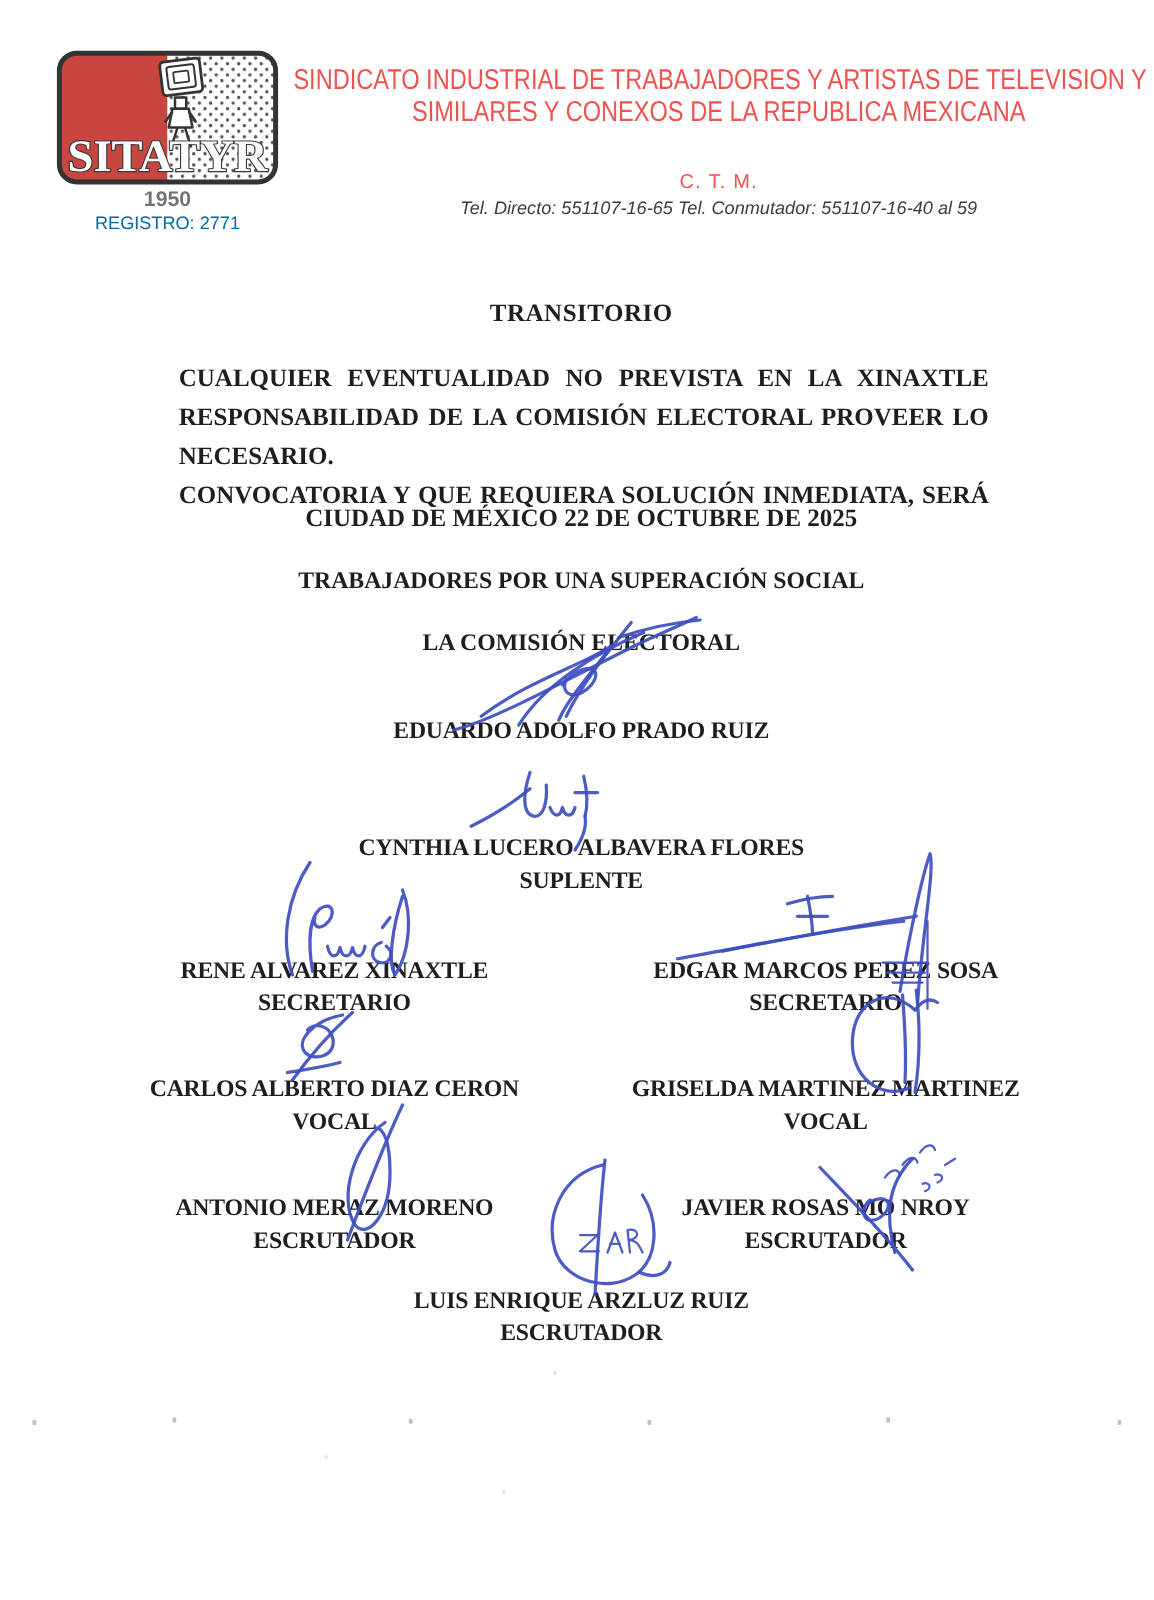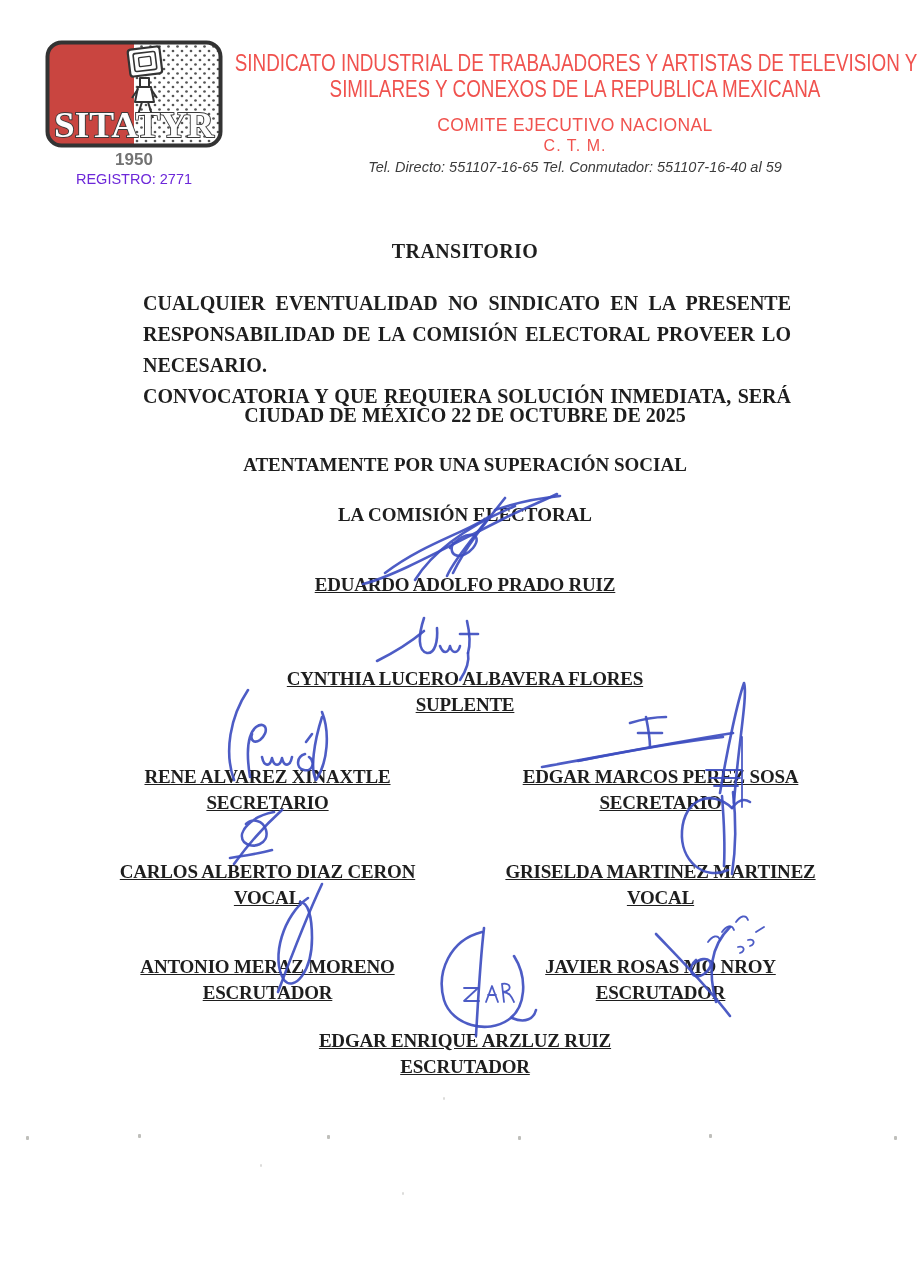--- a/index.html
+++ b/index.html
@@ -11,21 +11,21 @@
       linear-gradient(0deg,#f2eedb 0,#f1eddc 9px,rgba(255,255,255,0) 16px),
       linear-gradient(270deg,#f4f0dd 0,rgba(255,255,255,0) 6px),
       #fefefd;
   }
   .abs{position:absolute;}
   
   .logo-wrap{left:45px;top:40px;width:168px;height:108px;}
   .logo-year{left:45px;top:150px;width:178px;text-align:center;
     font-family:"Liberation Sans",sans-serif;font-weight:bold;font-size:17px;color:#737373;}
   .logo-reg{left:45px;top:171px;width:178px;text-align:center;
-    font-family:"Liberation Sans",sans-serif;font-size:14.5px;color:#6d28d9;}
+    font-family:"Liberation Sans",sans-serif;font-size:14.5px;color:#0369a1;}
   .org-title{
     left:160px;top:50px;width:830px;text-align:center;
     transform:scaleX(0.82);transform-origin:50% 0;
     font-family:"Liberation Sans",sans-serif;font-size:23px;line-height:26px;
     color:var(--header-red,#f0524e);white-space:nowrap;}
   .committee{left:235px;top:115px;width:680px;text-align:center;
     font-family:"Liberation Sans",sans-serif;font-size:17.5px;letter-spacing:.4px;
     color:var(--header-red,#f0524e);}
   .ctm{left:235px;top:137px;width:680px;text-align:center;
     font-family:"Liberation Sans",sans-serif;font-size:16px;letter-spacing:1px;
@@ -38,21 +38,21 @@
     font-weight:bold;font-size:20px;letter-spacing:.4px;}
   .para{left:143px;top:288px;width:648px;font-weight:bold;font-size:20px;
     line-height:31px;}
   .para .jline{text-align:justify;text-align-last:justify;}
   .center-line{left:140px;width:650px;text-align:center;font-weight:bold;}
   .date-line{top:404px;font-size:20px;}
   .attentively{top:454px;font-size:19px;}
   .commission{top:504px;font-size:19px;}
   
   .sig-block{position:absolute;text-align:center;font-weight:bold;font-size:19px;
-    line-height:26px;letter-spacing:-0.2px;color:var(--text,#1e1e1e);text-decoration:underline;}
+    line-height:26px;letter-spacing:-0.2px;color:var(--text,#1e1e1e);}
   .col-c{left:140px;width:650px;}
   .col-l{left:95px;width:345px;}
   .col-r{left:488px;width:345px;}
   
   .ink{position:absolute;z-index:5;}
   .ink path,.ink ellipse{fill:none;stroke:var(--ink-blue,#3e4ec0);
     stroke-width:2.6;stroke-linecap:round;stroke-linejoin:round;opacity:.92;}
   .ink .thin{stroke-width:1.8;}
   
   .speck{position:absolute;width:3px;height:4px;background:#8a8a84;border-radius:1px;opacity:.55;}
@@ -96,36 +96,35 @@
       <text x="89" y="97" text-anchor="middle" textLength="160" lengthAdjust="spacingAndGlyphs" font-family="Liberation Serif, serif" font-weight="bold" font-size="36" fill="#fdfdfd" stroke="#3a3a3a" stroke-width="1.8" paint-order="stroke">SITATYR</text>
     </svg>
   </div>
   <div class="abs logo-year">1950</div>
   <div class="abs logo-reg">REGISTRO: 2771</div>
 
   <div class="abs org-title">
     <div>SINDICATO INDUSTRIAL DE TRABAJADORES Y ARTISTAS DE TELEVISION Y RADIO,</div>
     <div>SIMILARES Y CONEXOS DE LA REPUBLICA MEXICANA</div>
   </div>
-  <div class="abs committee">COMITE EJECUTIVO NACIONAL</div>
   <div class="abs ctm">C. T. M.</div>
   <div class="abs address">
     <div>Tel. Directo: 551107-16-65  Tel. Conmutador: 551107-16-40 al 59</div>
   </div>
 
   <div class="abs doc-heading">TRANSITORIO</div>
 
   <div class="abs para">
-    <div class="jline">CUALQUIER EVENTUALIDAD NO SINDICATO EN LA PRESENTE</div>
+    <div class="jline">CUALQUIER EVENTUALIDAD NO PREVISTA EN LA XINAXTLE</div>
     <div class="jline">RESPONSABILIDAD DE LA COMISIÓN ELECTORAL PROVEER LO NECESARIO.</div>
     <div class="jline">CONVOCATORIA Y QUE REQUIERA SOLUCIÓN INMEDIATA, SERÁ</div>
   </div>
 
   <div class="abs center-line date-line">CIUDAD DE MÉXICO 22 DE OCTUBRE DE 2025</div>
-  <div class="abs center-line attentively">ATENTAMENTE POR UNA SUPERACIÓN SOCIAL</div>
+  <div class="abs center-line attentively">TRABAJADORES POR UNA SUPERACIÓN SOCIAL</div>
   <div class="abs center-line commission">LA COMISIÓN ELECTORAL</div>
 
   <div class="sig-block col-c" style="top:572px">
     <div>EDUARDO ADOLFO PRADO RUIZ</div>
   </div>
   <div class="sig-block col-c" style="top:666px">
     <div>CYNTHIA LUCERO ALBAVERA FLORES</div>
     <div>SUPLENTE</div>
   </div>
   <div class="sig-block col-l" style="top:764px">
@@ -146,21 +145,21 @@
   </div>
   <div class="sig-block col-l" style="top:954px">
     <div>ANTONIO MERAZ MORENO</div>
     <div>ESCRUTADOR</div>
   </div>
   <div class="sig-block col-r" style="top:954px">
     <div>JAVIER ROSAS MO NROY</div>
     <div>ESCRUTADOR</div>
   </div>
   <div class="sig-block col-c" style="top:1028px">
-    <div>EDGAR ENRIQUE ARZLUZ RUIZ</div>
+    <div>LUIS ENRIQUE ARZLUZ RUIZ</div>
     <div>ESCRUTADOR</div>
   </div>
 
   <svg class="ink" style="left:355px;top:488px" width="210" height="105" viewBox="0 0 210 105">
     <path d="M8,96 C40,88 90,60 150,30 C170,20 190,12 202,6"></path>
     <path d="M30,85 C70,55 110,45 135,28 C120,48 100,70 92,88"></path>
     <path d="M60,92 C80,60 120,35 160,18"></path>
     <path d="M150,10 C130,35 110,60 98,85"></path>
     <path d="M95,60 C110,40 130,45 118,60 C108,72 92,70 98,55"></path>
     <path d="M140,22 C160,15 185,10 205,8"></path>

